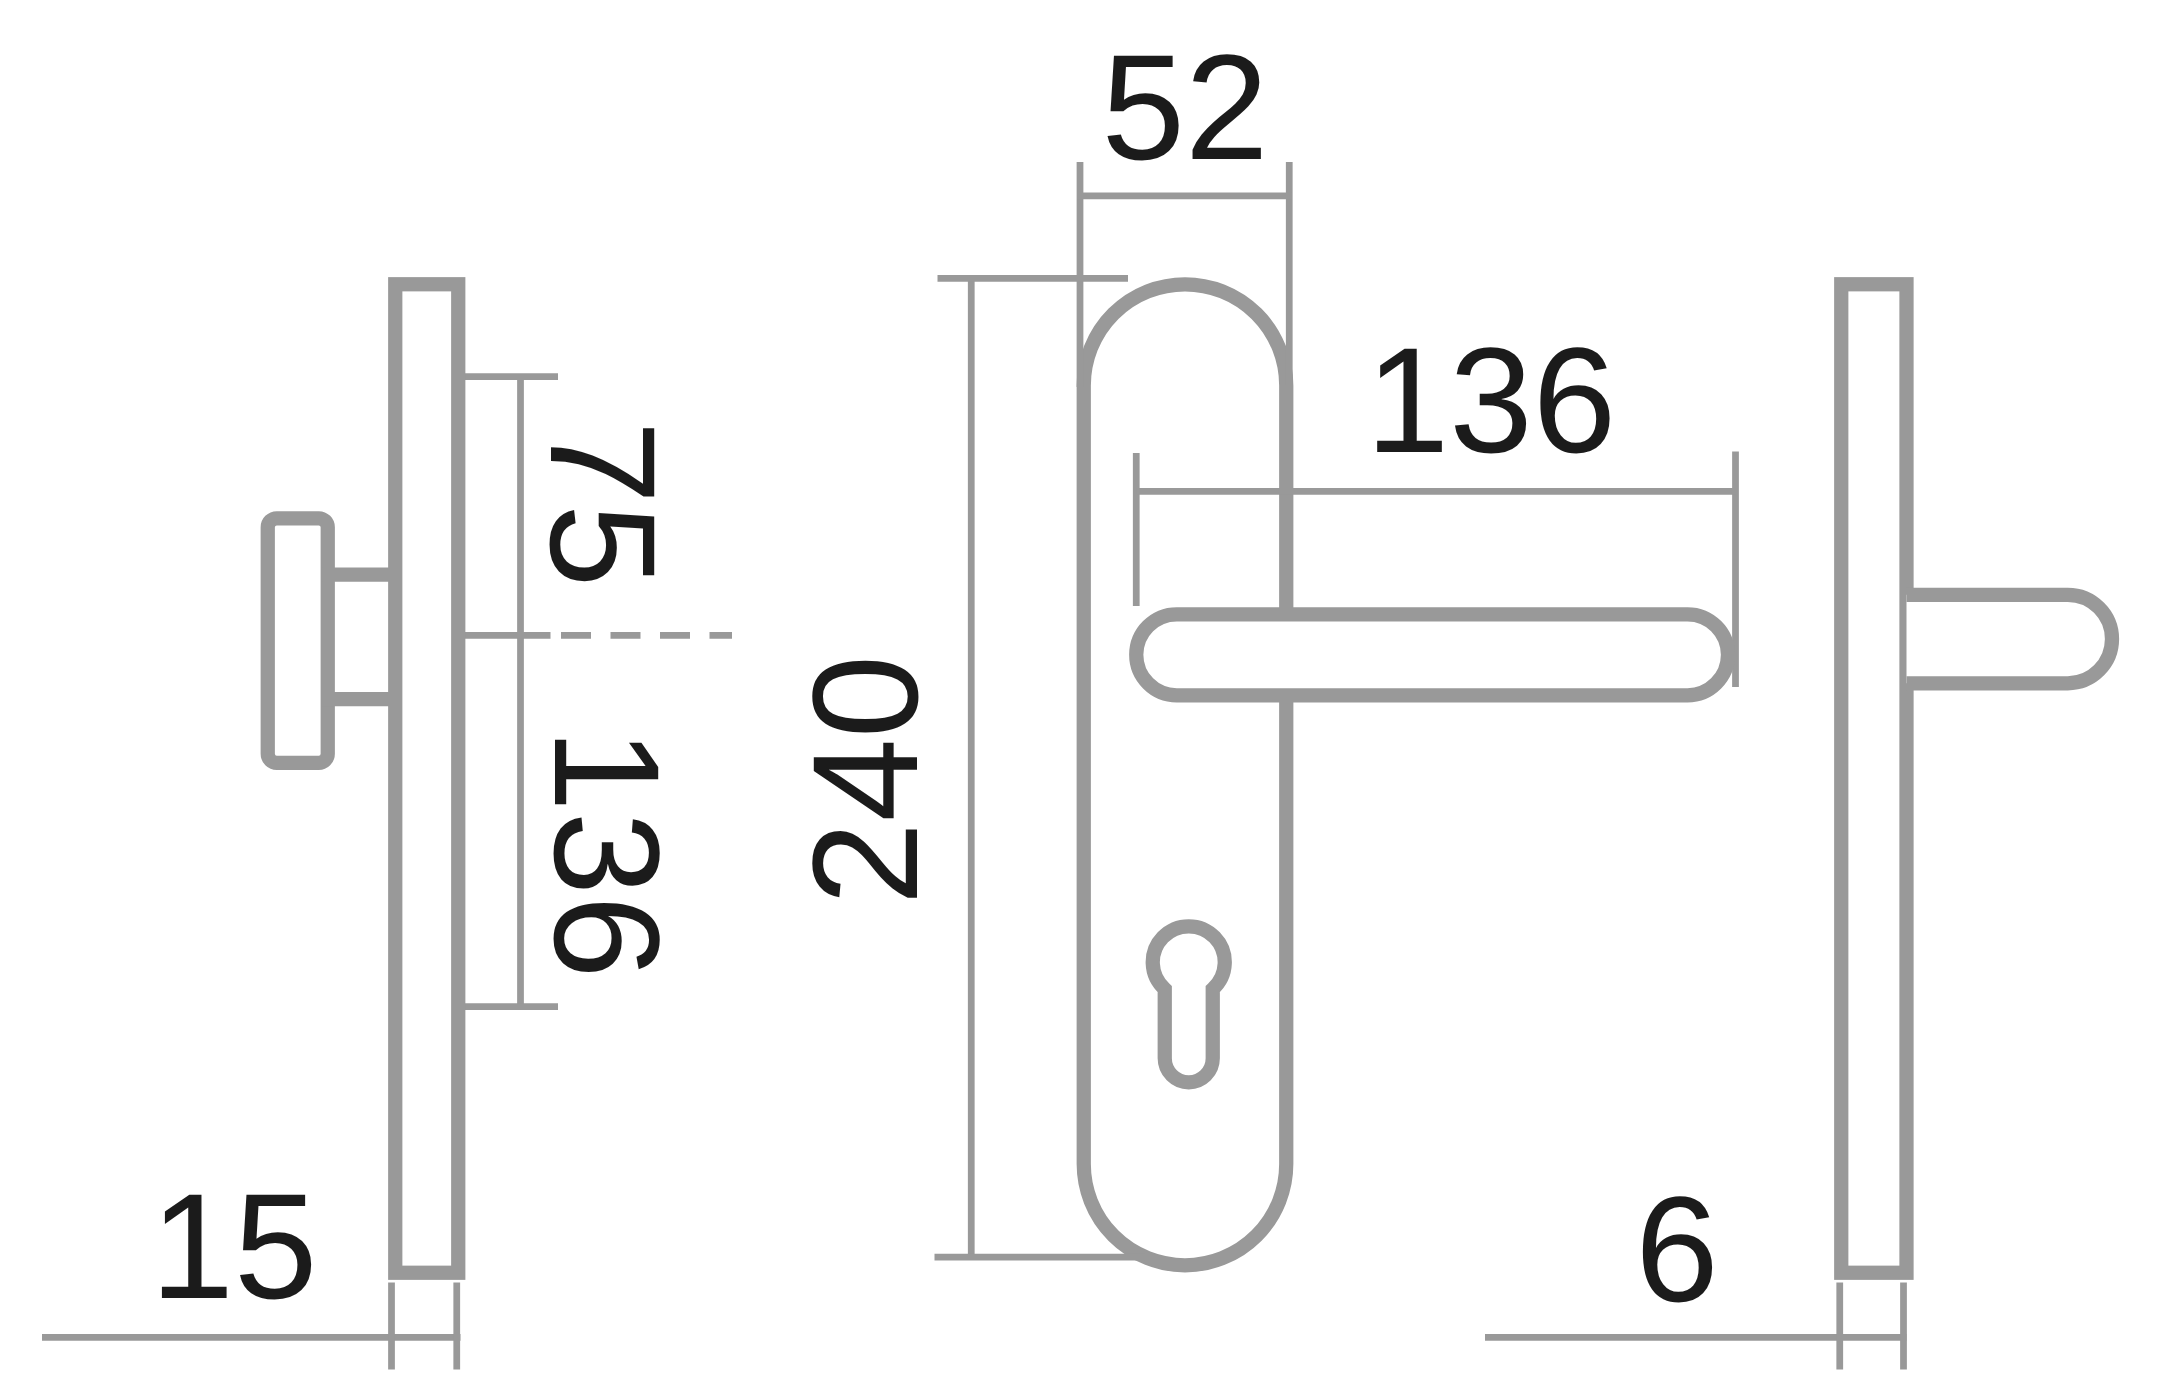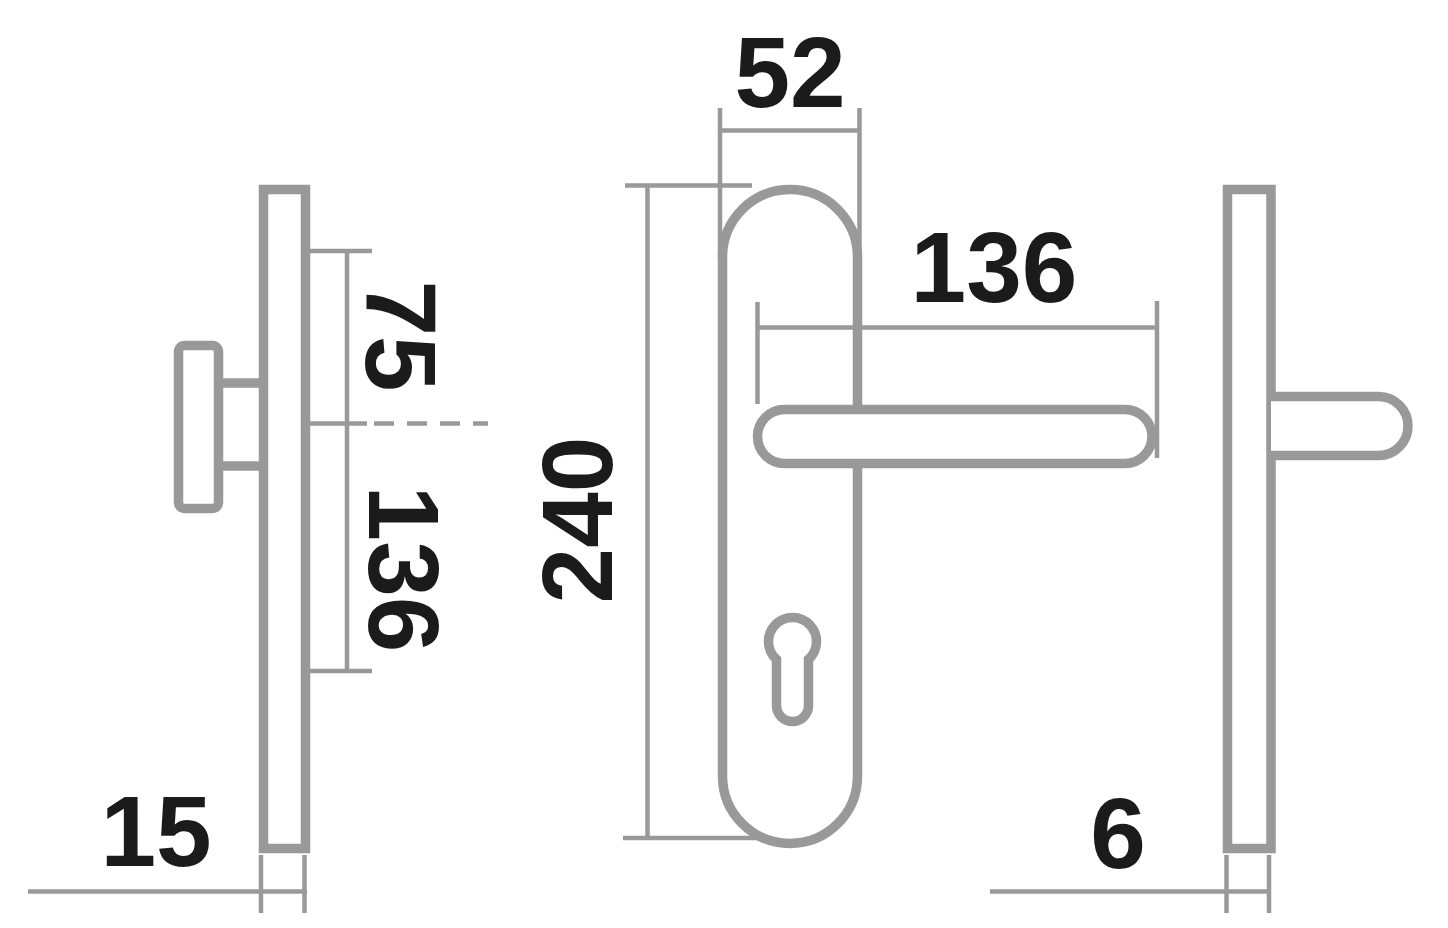--- a/index.html
+++ b/index.html
@@ -6,21 +6,20 @@
     margin: 0;
     padding: 0;
     background: #ffffff;
   }
   .stage {
     position: relative;
     width: 1448px;
     height: 928px;
     background: #ffffff;
     overflow: hidden;
-    font-weight: bold;
   }
   svg.drawing {
     display: block;
     width: 1448px;
     height: 928px;
   }
   .thick {
     fill: none;
     stroke: #999999;
     stroke-width: 9.5;

